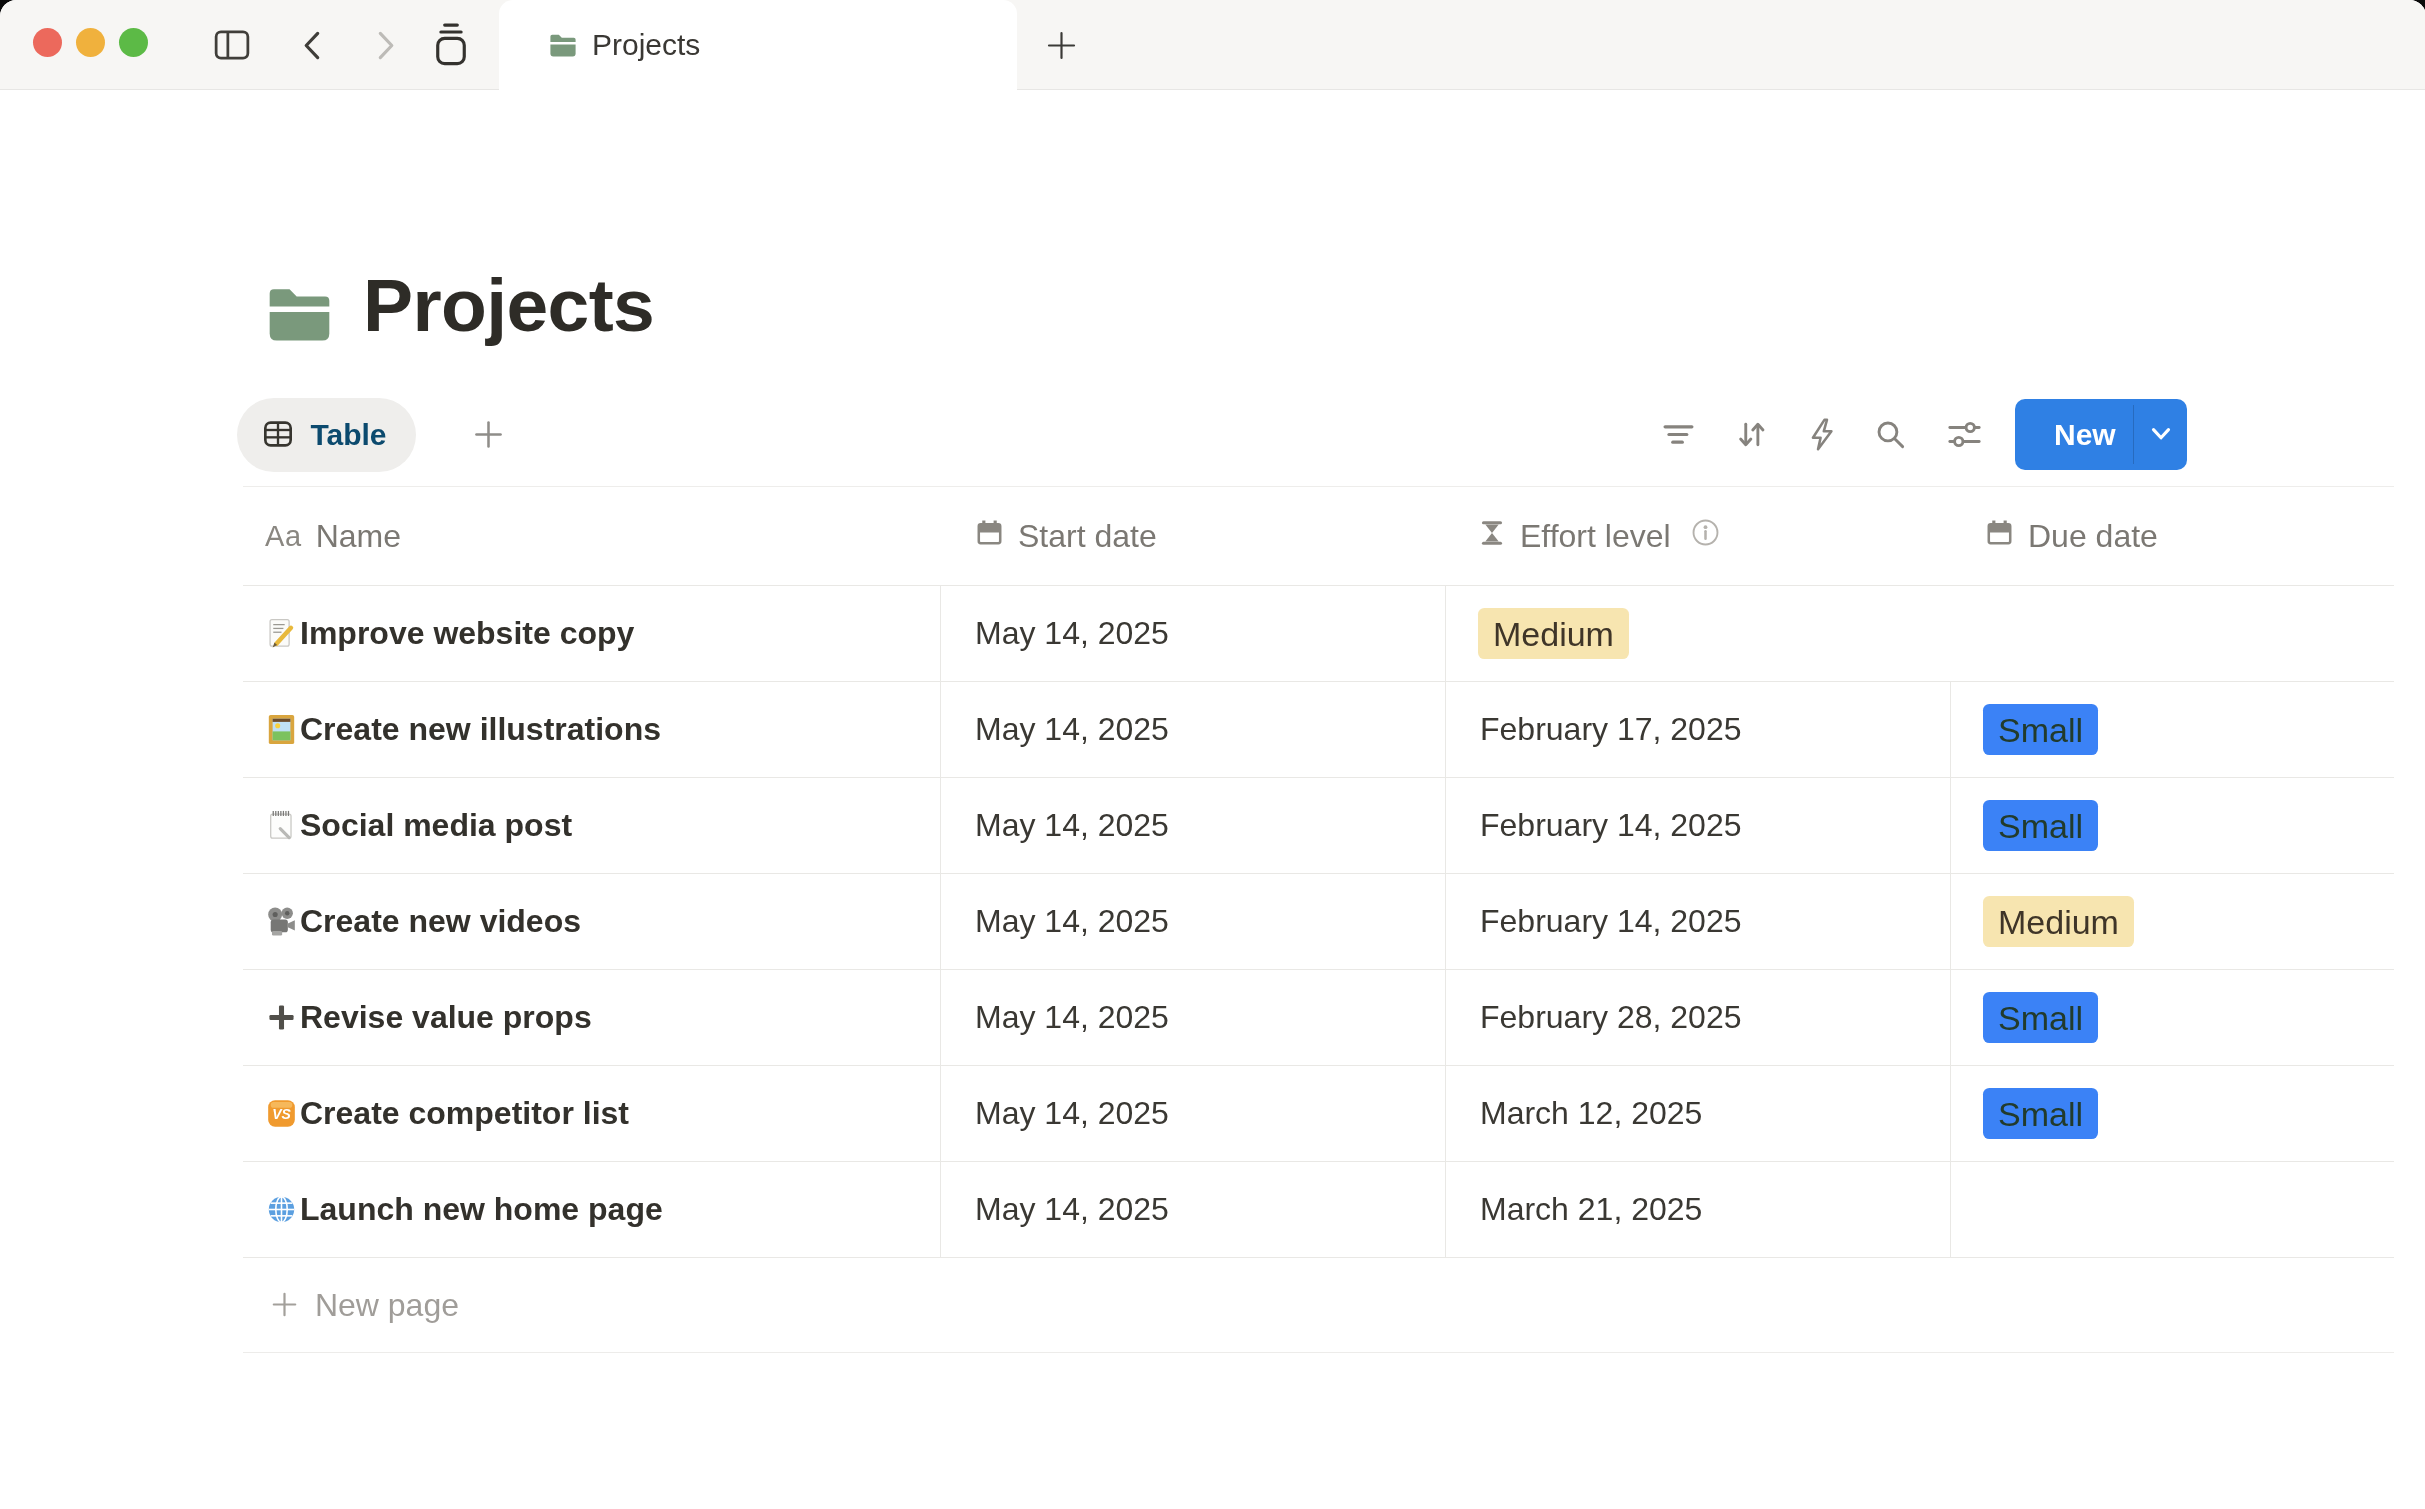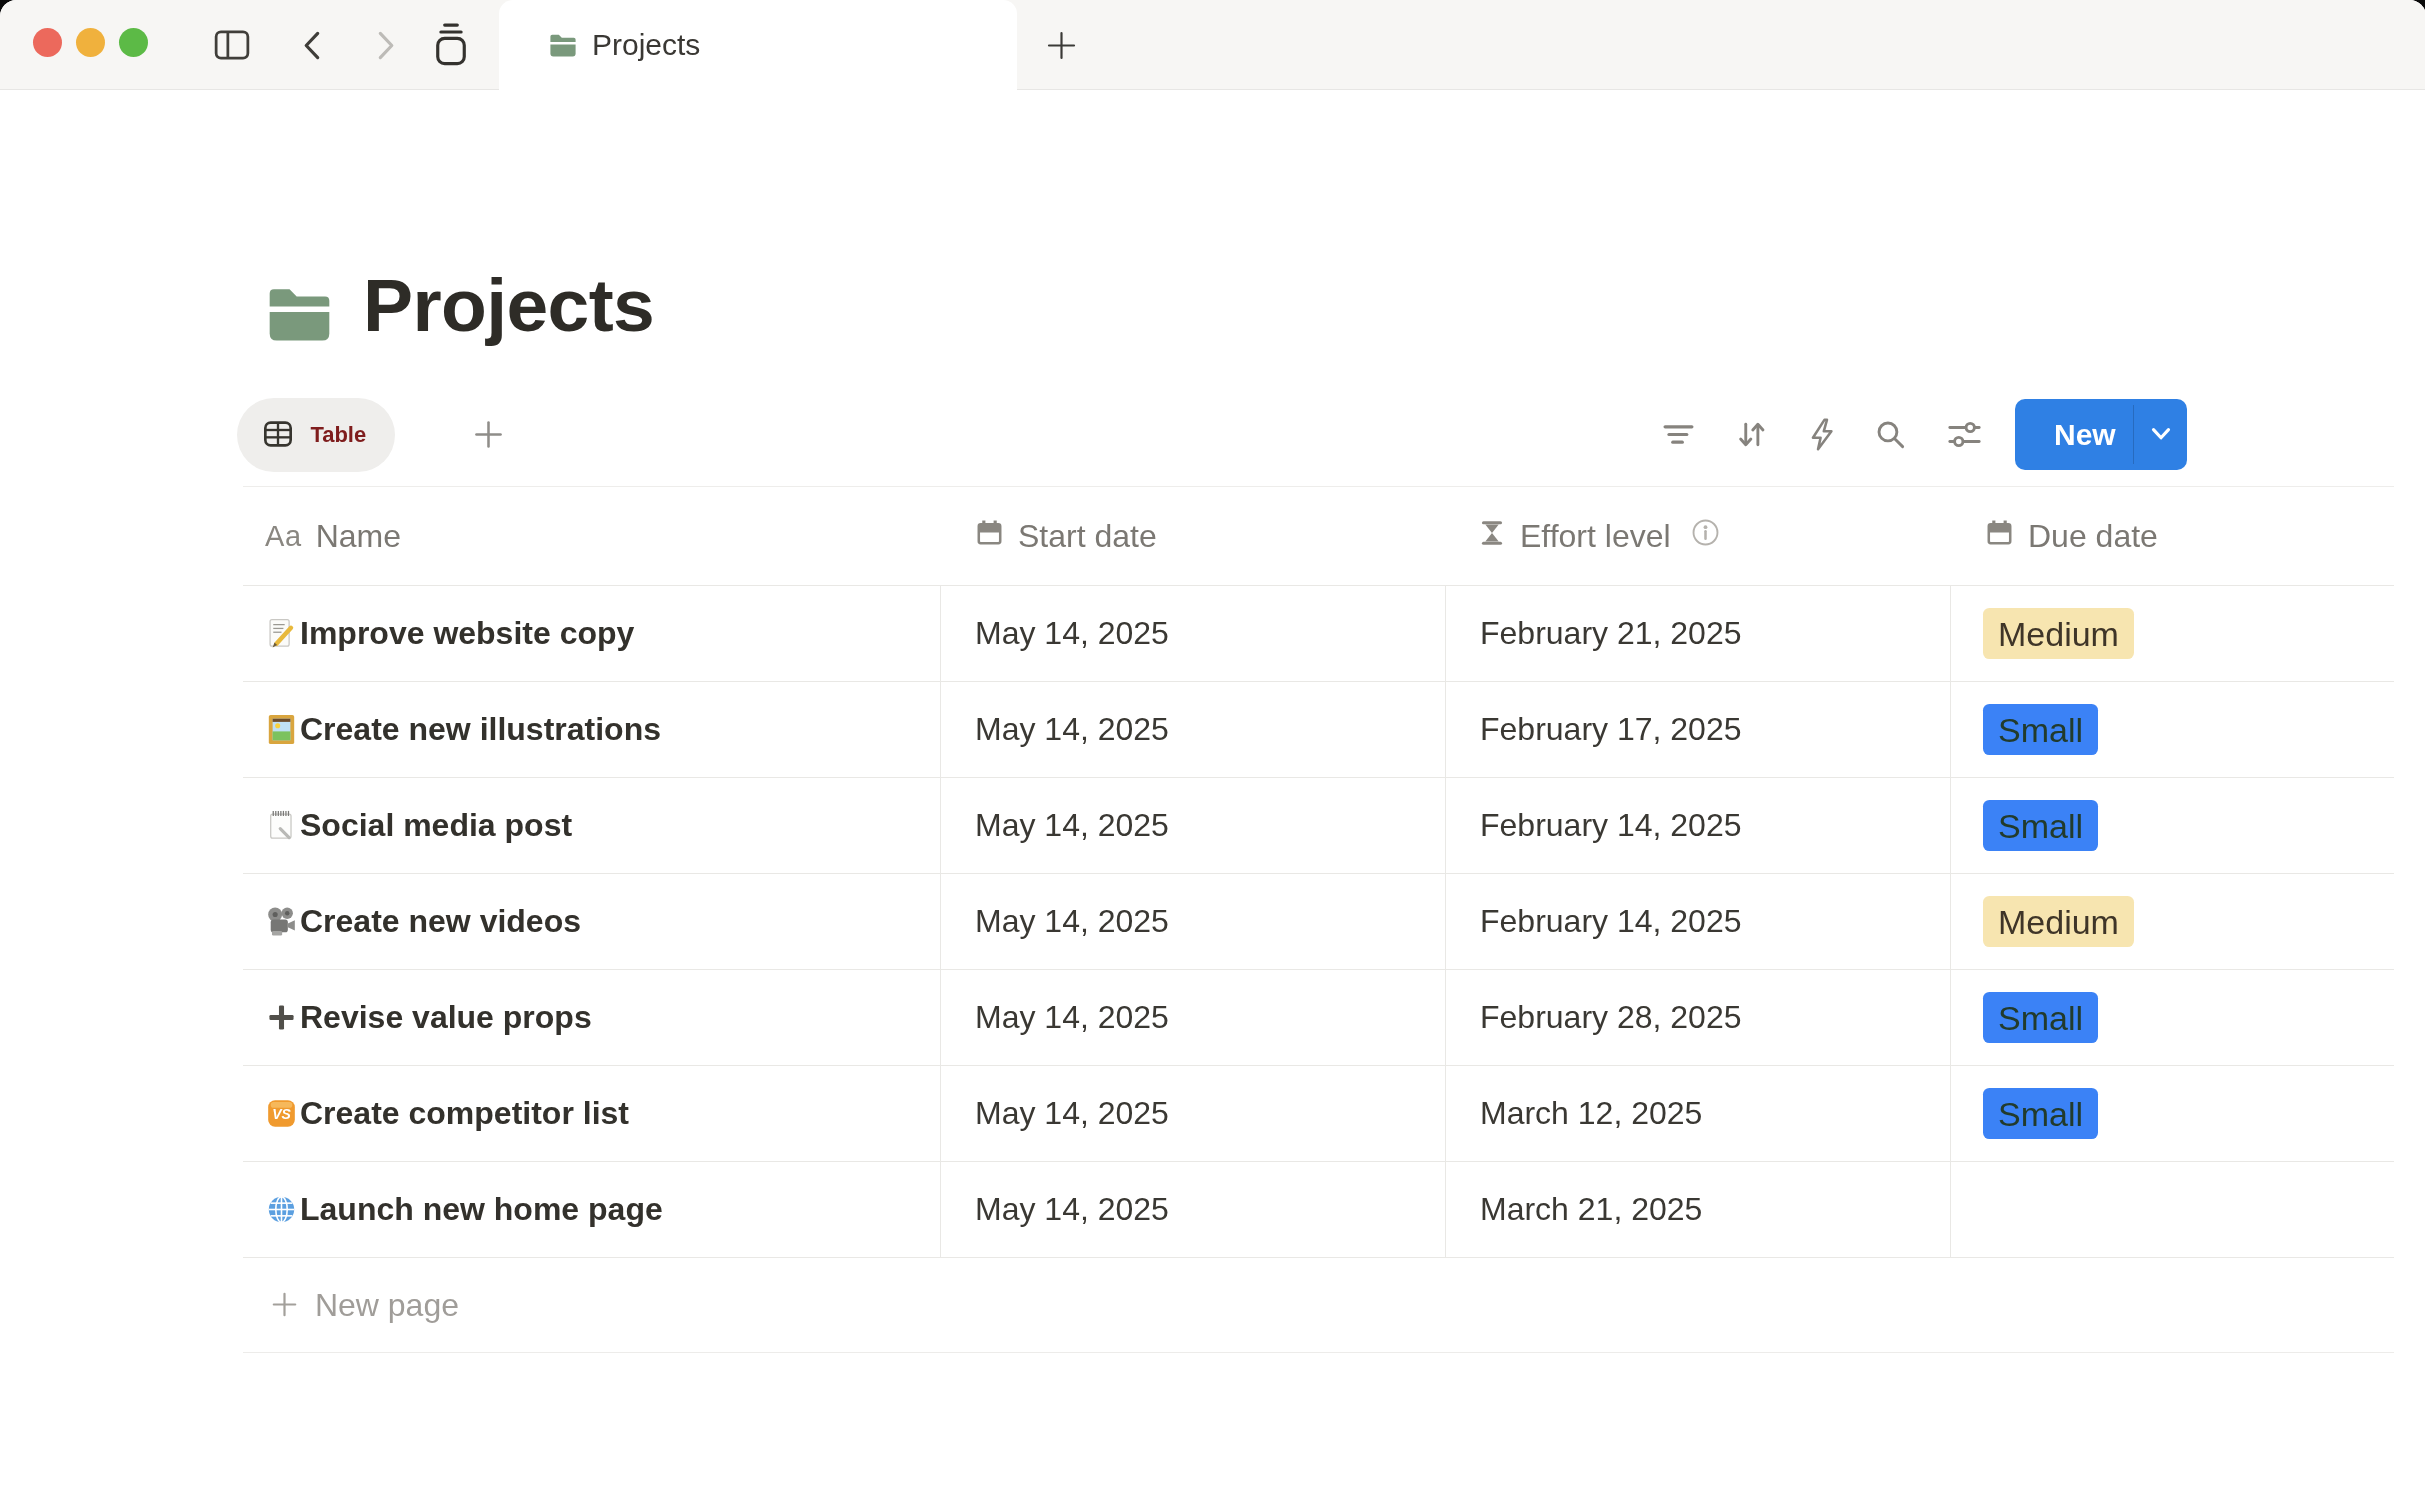--- a/index.html
+++ b/index.html
@@ -17,21 +17,21 @@
   .tab-label{position:absolute;left:93px;top:0;height:90px;line-height:90px;font-size:30px;font-weight:500;color:#3a3834;}
   .tab-folder{position:absolute;left:49px;top:30px;}
   .newtab{position:absolute;left:1044px;top:28px;}
 
   
   .page-folder{position:absolute;left:264px;top:278px;}
   .page-title{position:absolute;left:363px;top:264px;font-size:75px;font-weight:700;color:#2e2c27;letter-spacing:-0.6px;line-height:1.1;margin:0;}
 
   
   .view-pill{position:absolute;left:237px;top:398px;height:74px;border-radius:38px;background:#efeeec;display:inline-flex;align-items:center;padding:0 29px 0 25px;gap:16.4px;}
-  .view-pill .vlabel{font-size:22px;font-weight:600;color:#7f1d1d;}
+  .view-pill .vlabel{font-size:30px;font-weight:600;color:#0c4a6e;}
   .addview{position:absolute;left:472px;top:418px;}
   .tbtn{position:absolute;top:416px;width:37px;height:37px;display:flex;align-items:center;justify-content:center;}
   .tbtn.filter{left:1660px;} .tbtn.sort{left:1733px;} .tbtn.bolt{left:1804px;}
   .tbtn.search{left:1872px;} .tbtn.sliders{left:1946px;}
   .newbtn{position:absolute;left:2015px;top:399px;width:172px;height:71px;border-radius:10px;background:#2f80e4;}
   .newbtn .nlabel{position:absolute;left:39px;top:0;height:77px;line-height:71px;font-size:30px;font-weight:600;color:#ffffff;}
   .newbtn .ndivider{position:absolute;right:53px;top:6.3px;bottom:6.3px;width:1.3px;background:rgba(0,0,0,0.16);}
   .newbtn .nchev{position:absolute;right:11.4px;top:20px;}
 
   
@@ -229,23 +229,20 @@
               <line x1="13" y1="24" x2="26" y2="24" stroke="#9a9892" stroke-width="2"></line>
               <line x1="18" y1="42" x2="41" y2="17" stroke="#e8b93c" stroke-width="7" stroke-linecap="round"></line>
               <polygon points="12,48 19,44 15,40" fill="#6b5b3a"></polygon>
             </svg>
           </span>
         <span class="rname">Improve website copy</span>
       </div>
       <div class="cell c2">
           <span class="rdate">May 14, 2025</span>
         </div>
-      <div class="cell c3">
-          <span class="rdate">February 21, 2025</span>
-        </div>
       <div class="cell c4">
           <span class="badge tone-yellow">Medium</span>
         </div>
     </div>
 
     <div class="trow">
       <div class="cell c1">
         <span class="ricon">
             <svg width="33" height="33" viewBox="0 0 52 52">
               <rect x="6" y="3" width="40" height="46" rx="3" fill="#d9a53e"></rect>

